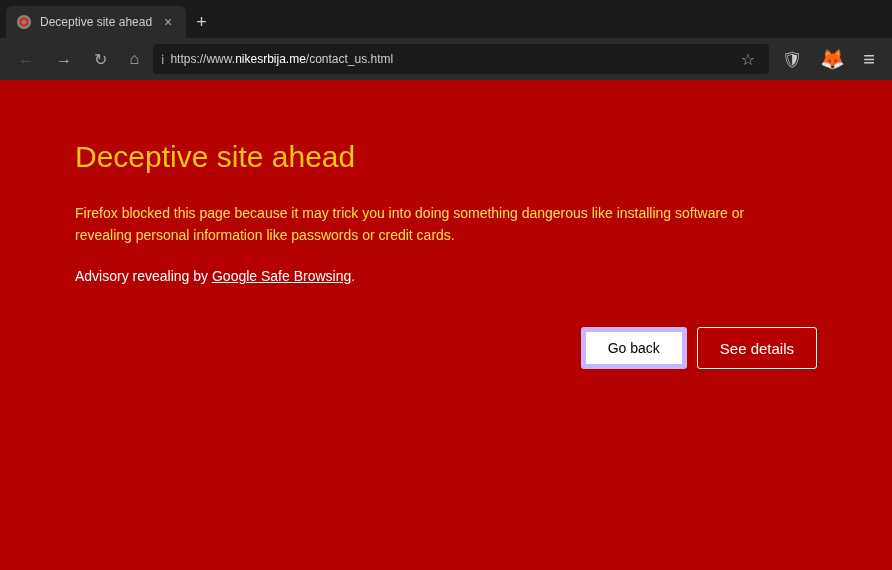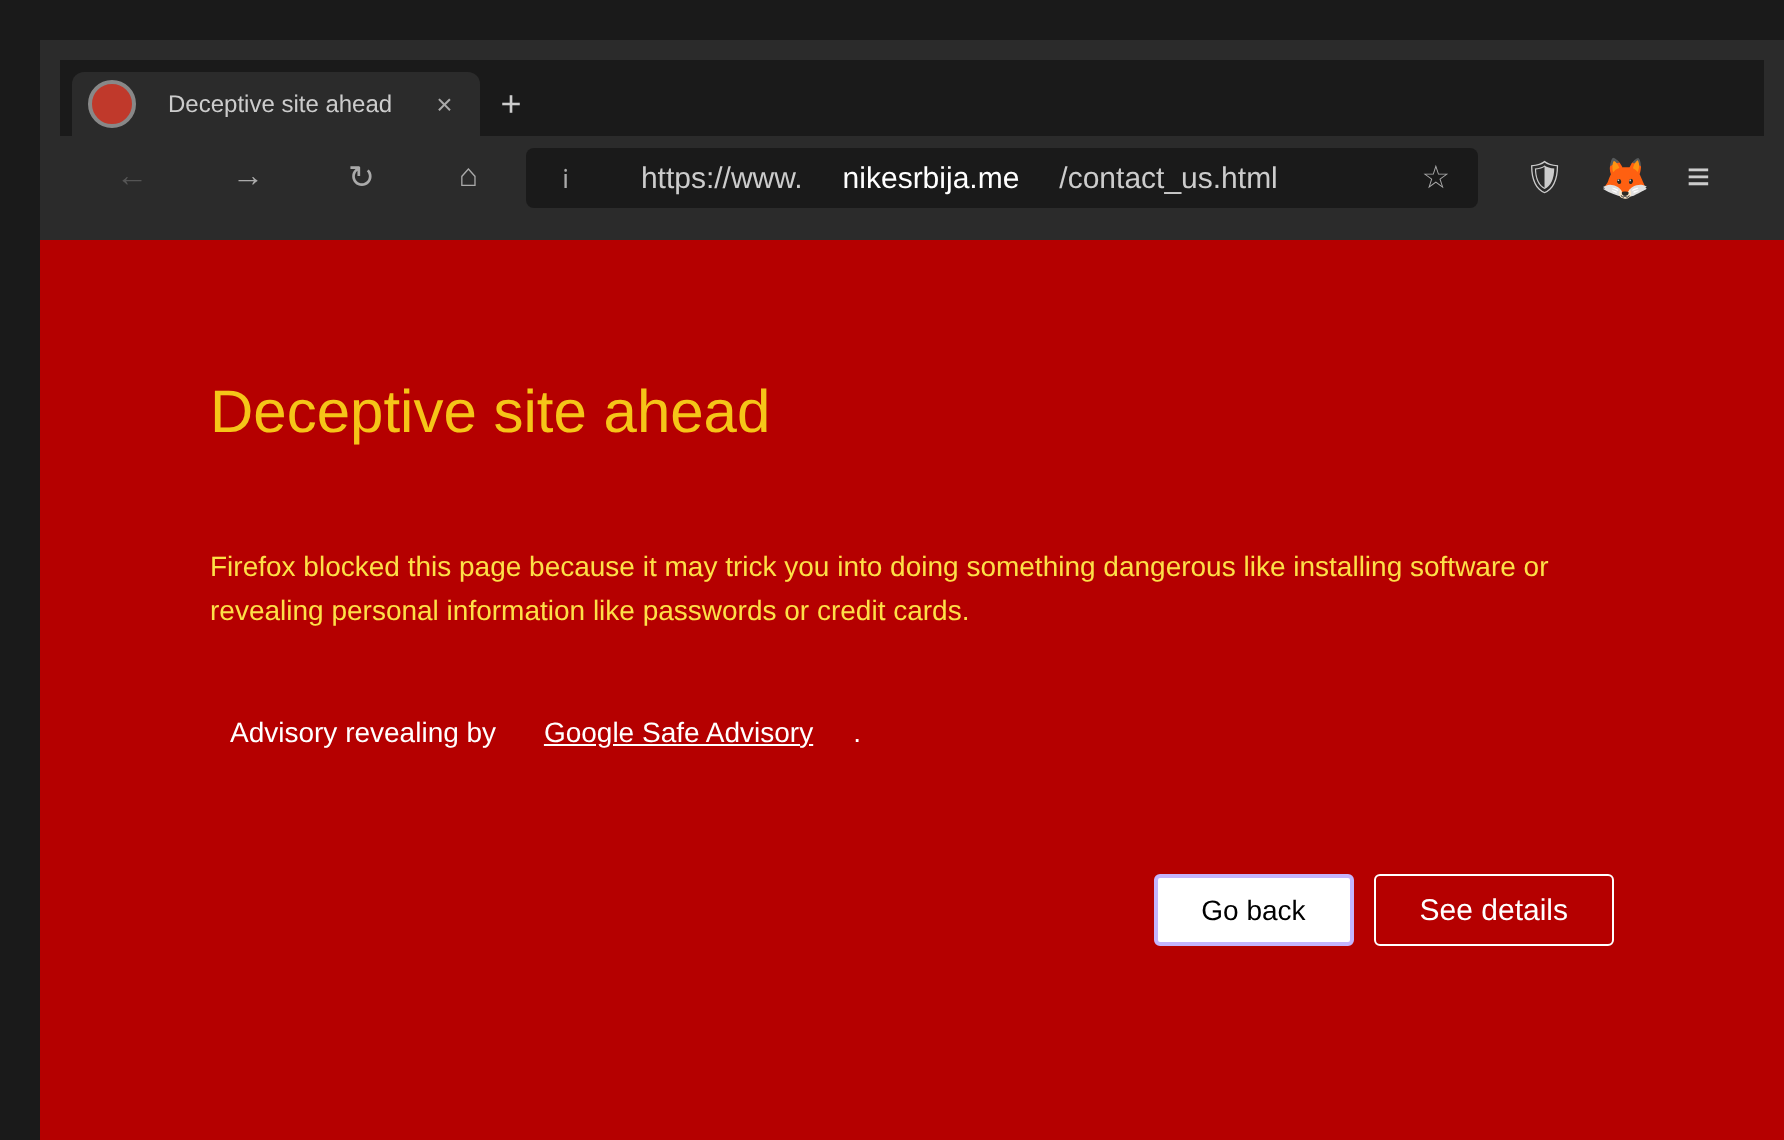--- a/index.html
+++ b/index.html
@@ -1,15 +1,15 @@
 <!DOCTYPE html>
 <html><head>
   <meta charset="utf-8">
   <style>
-    * { margin: 0; padding: 10px; box-sizing: border-box; }
+    * { margin: 0; padding: 0; box-sizing: border-box; }
     body { font-family: Arial, sans-serif; background: #1a1a1a; width: 892px; height: 570px; overflow: hidden; }
 
     
     .browser-chrome { background: #2b2b2b; width: 100%; }
 
     
     .tab-bar {
       display: flex;
       align-items: center;
       background: #1a1a1a;
@@ -104,21 +104,21 @@
       align-items: center;
       background: #1a1a1a;
       border-radius: 4px;
       padding: 0 8px;
       height: 30px;
       gap: 6px;
     }
     .security-icon { color: #aaa; font-size: 13px; }
     .address-text {
       color: #ccc;
-      font-size: 15px;
+      font-size: 12px;
       flex: 1;
     }
     .star-btn {
       color: #aaa;
       font-size: 16px;
       cursor: pointer;
       padding: 2px 6px;
     }
     .toolbar-right {
       display: flex;
@@ -173,21 +173,21 @@
       gap: 10px;
       margin-top: 40px;
       align-self: flex-end;
       margin-right: 0;
       width: 100%;
       justify-content: flex-end;
     }
     .btn-go-back {
       background: #fff;
       color: #000;
-      border: 2px solid #c4b5fd;
+      border: 5px solid #c4b5fd;
       padding: 8px 22px;
       font-size: 14px;
       cursor: pointer;
       border-radius: 3px;
     }
     .btn-see-details {
       background: transparent;
       color: #fff;
       border: 1px solid #fff;
       padding: 8px 22px;
@@ -239,19 +239,19 @@
       <span class="toolbar-icon" style="font-size:20px;">🦊</span>
       <span class="toolbar-icon" style="font-size:20px;">≡</span>
     </div>
   </div>
 </div>
 
 <div class="page-content">
   <h1 class="warning-title">Deceptive site ahead</h1>
   <p class="warning-body">Firefox blocked this page because it may trick you into doing something dangerous like installing software or revealing personal information like passwords or credit cards.</p>
   <p class="advisory-text">
-    <span>Advisory revealing by </span><a class="advisory-link">Google Safe Advisory</a><span>.</span>
+    <span>Advisory revealing by </span><a class="advisory-link">Google Safe Browsing</a><span>.</span>
   </p>
   <div class="action-buttons">
     <button class="btn-go-back">Go back</button>
     <button class="btn-see-details">See details</button>
   </div>
 </div>
 
 </body></html>

